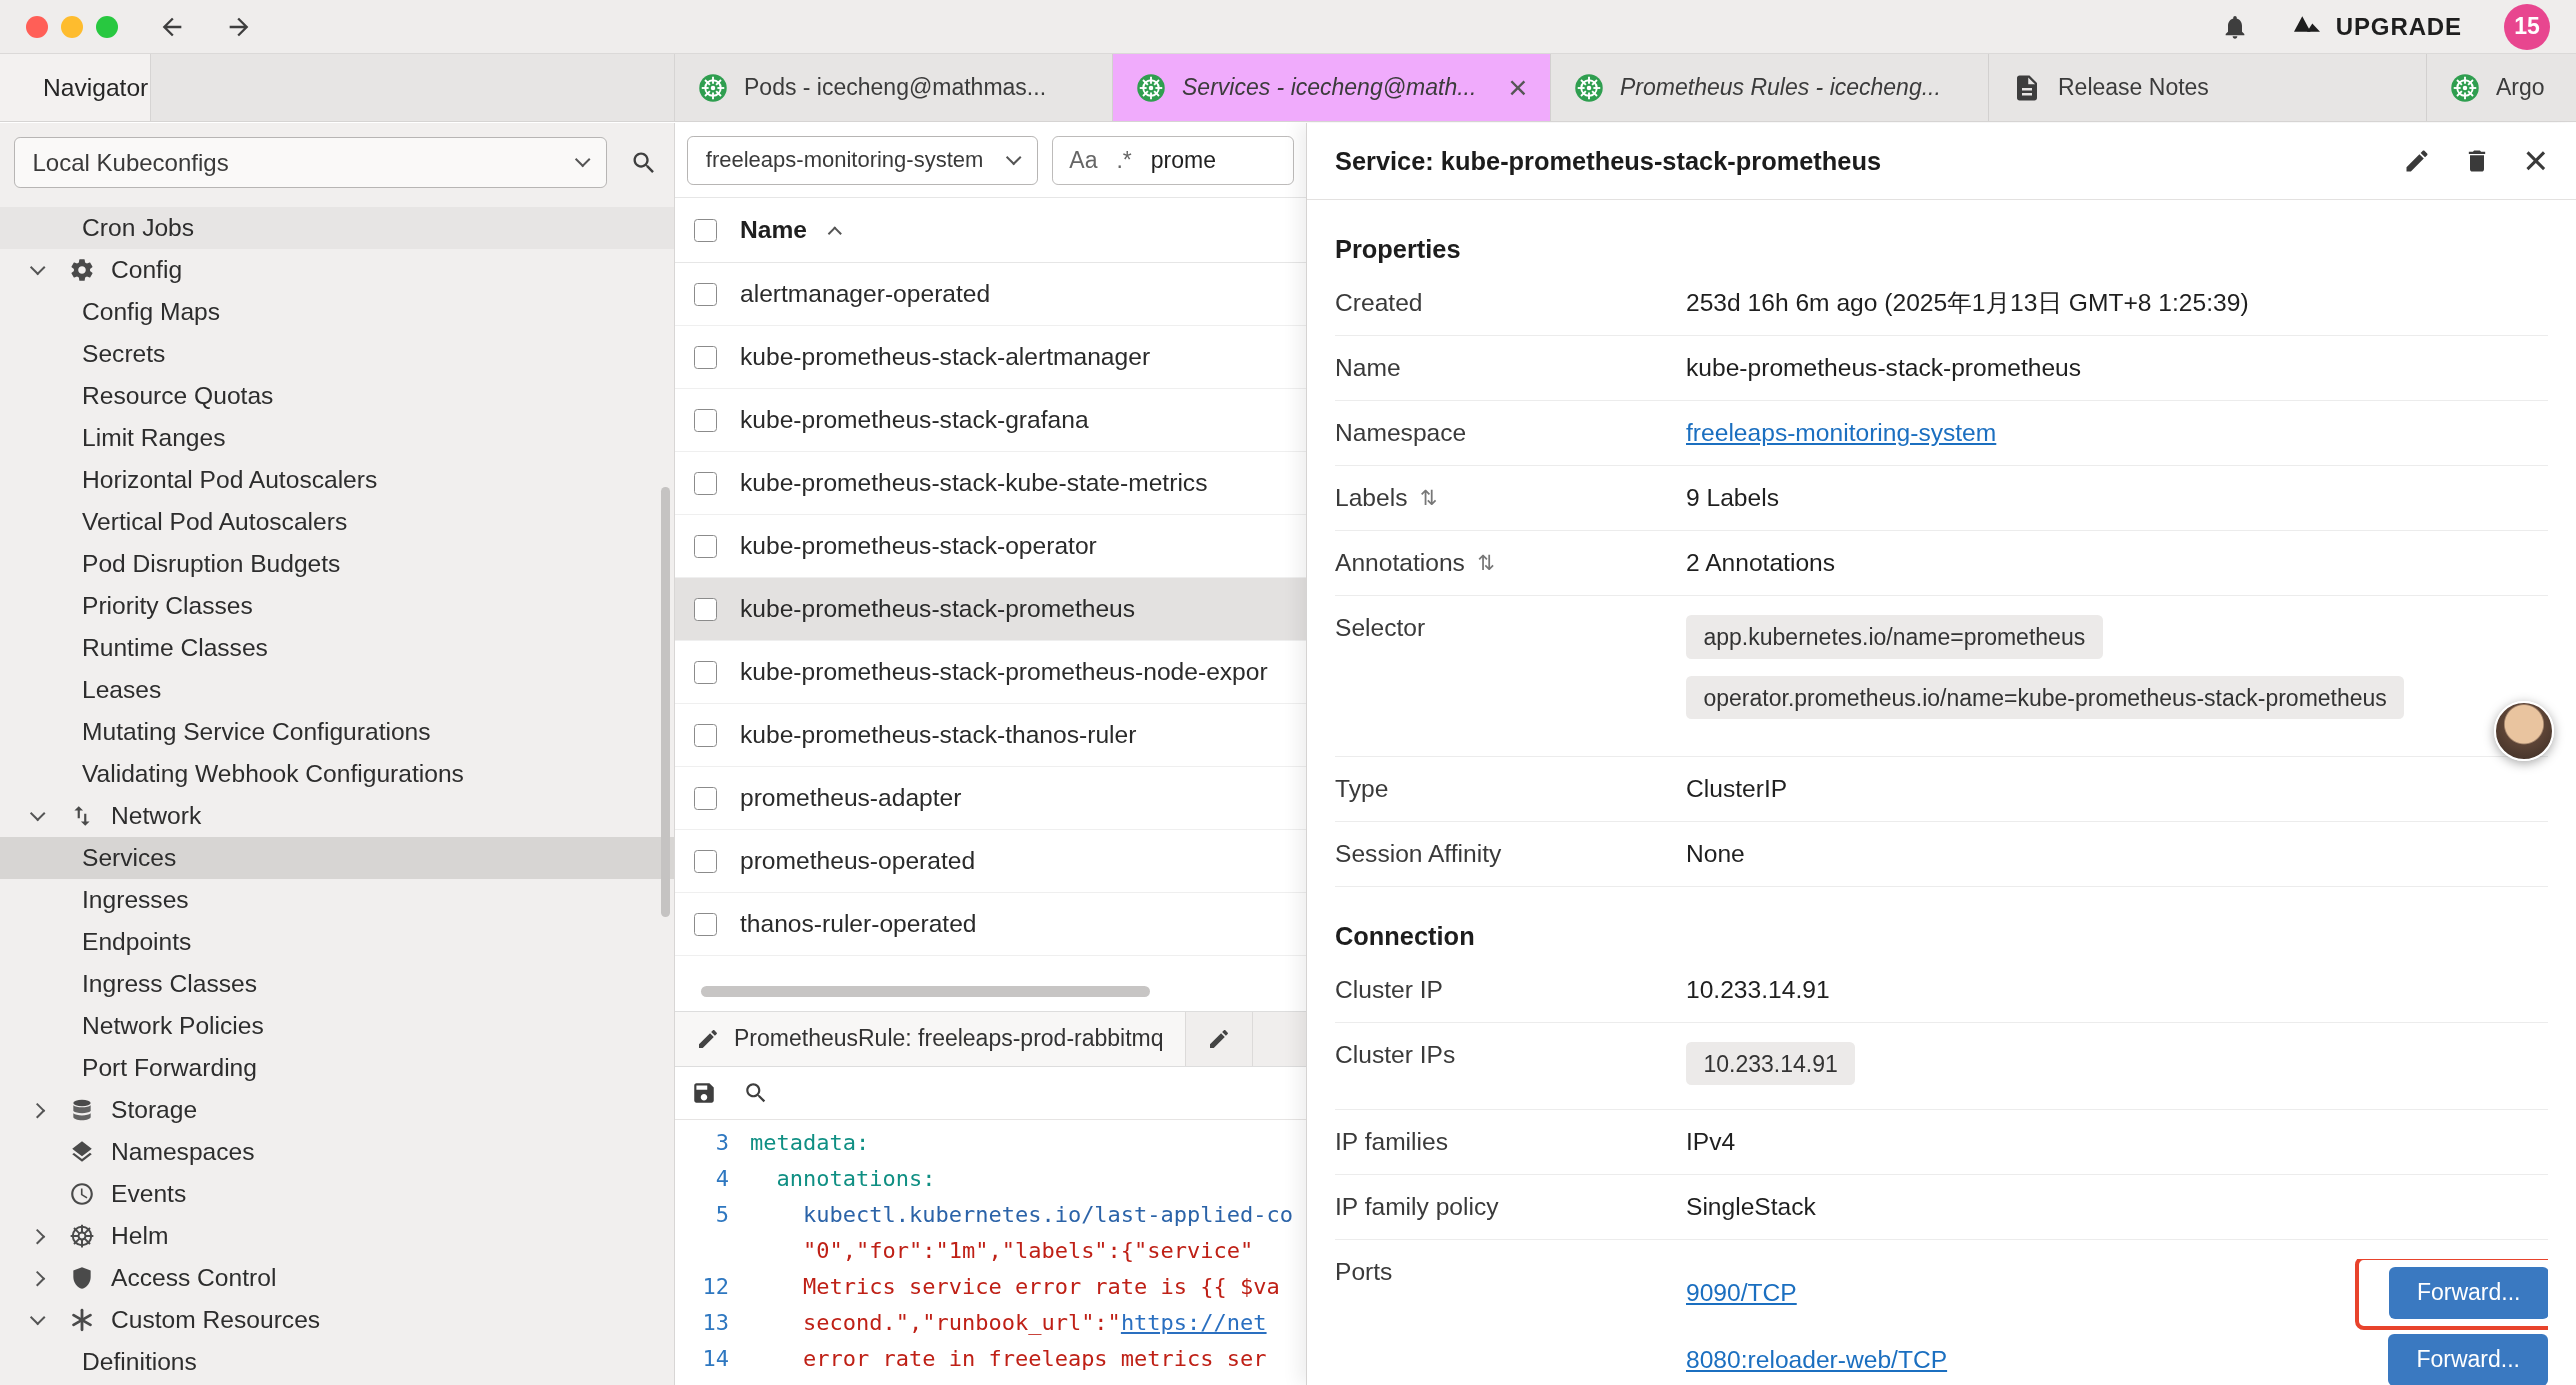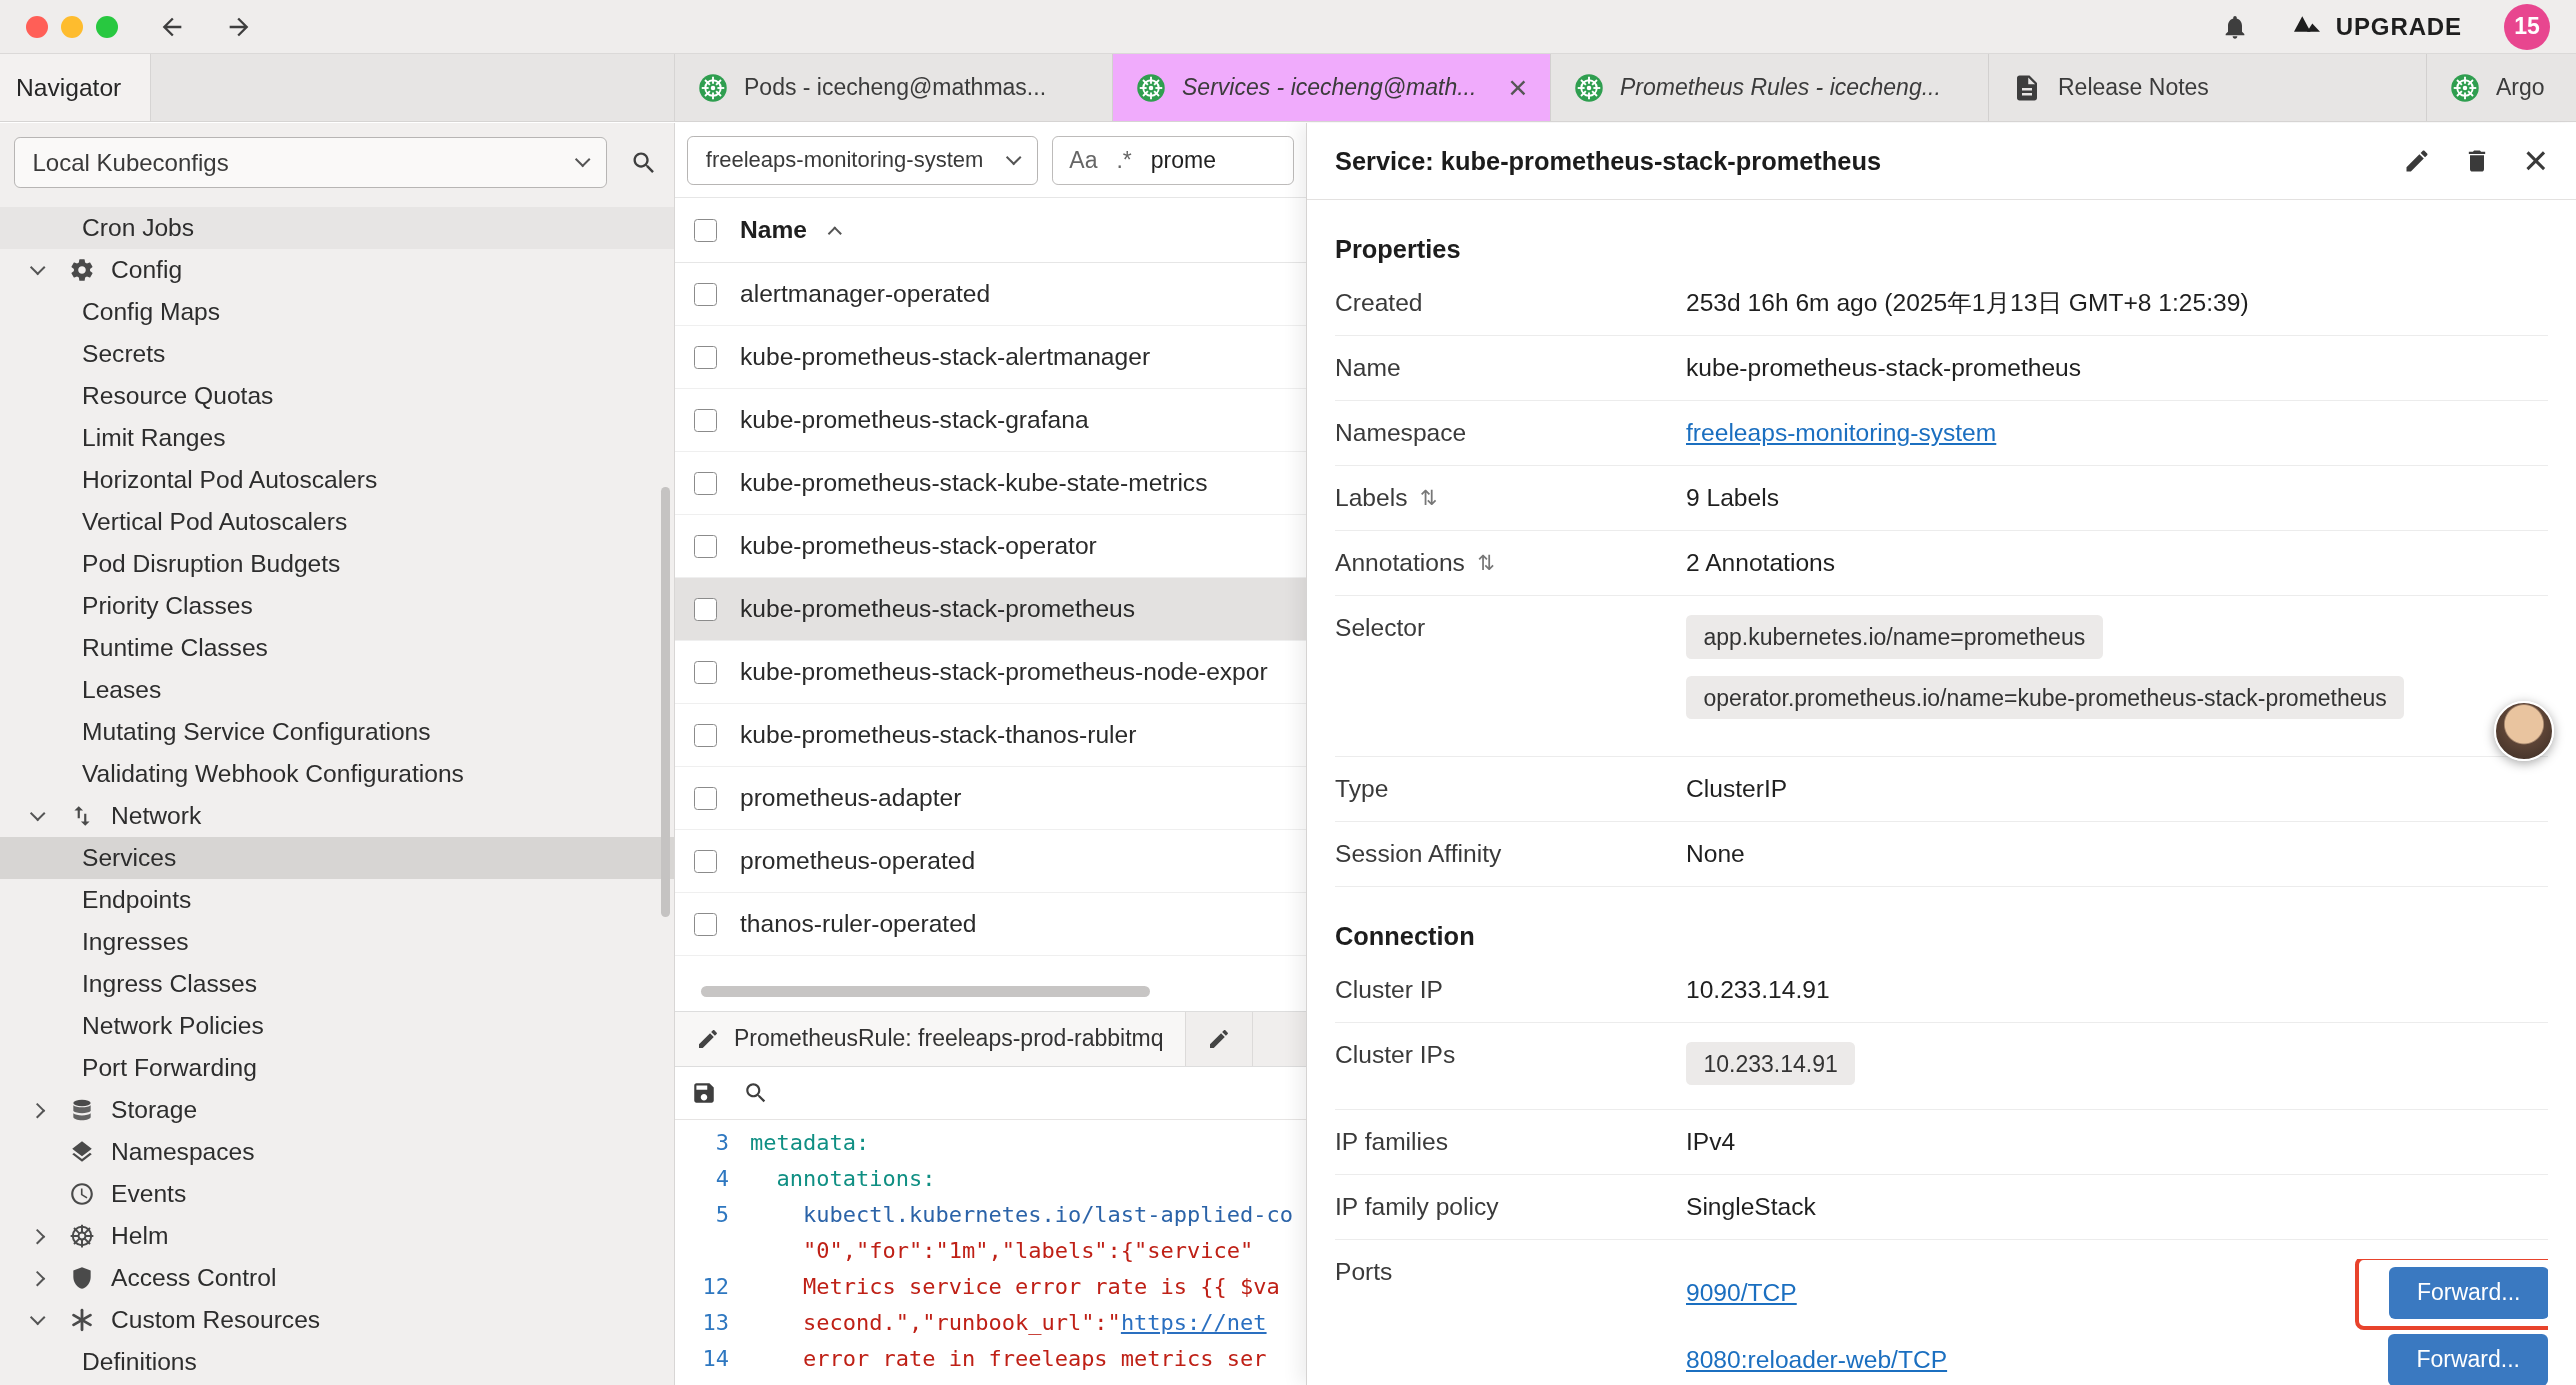--- a/index.html
+++ b/index.html
@@ -16,21 +16,21 @@
   .nav-arrows{display:flex;gap:39px;margin-left:40px;align-items:center;}
   .icon-btn svg{width:28px;height:28px;fill:#3e3e3e;}
   .topbar-right{margin-left:auto;display:flex;align-items:center;gap:42px;}
   .upgrade{display:flex;align-items:center;gap:12.3px;font-size:24px;font-weight:700;letter-spacing:0.9px;color:#1e1e1e;}
   .upgrade svg{width:32px;height:26px;}
   .count-badge{width:46px;height:46px;border-radius:50%;background:#e8468f;color:#fff;display:flex;align-items:center;justify-content:center;font-size:23px;font-weight:700;}
 
   
   .tabbar{position:absolute;left:0;top:54px;width:100%;height:68px;background:#e7e5e4;border-bottom:0.9px solid #d6d4d3;display:flex;z-index:4;}
   .nav-zone{width:675px;flex:none;height:100%;display:flex;border-right:0.9px solid #d6d4d3;}
-  .nav-title-tab{width:151px;height:100%;background:#f3f1f0;border-right:0.9px solid #d6d4d3;display:flex;align-items:center;padding-left:16px;font-size:24.6px;color:#262626;}
+  .nav-title-tab{width:151px;height:100%;background:#f3f1f0;border-right:0.9px solid #d6d4d3;display:flex;align-items:center;padding-left:43px;font-size:24.6px;color:#262626;}
   .tabs{flex:1;display:flex;overflow:hidden;}
   .tab{width:438px;flex:none;display:flex;align-items:center;gap:16px;padding:0 23px;border-right:0.9px solid #d2d0cf;color:#3b3b3b;font-size:23px;}
   .tab.active{background:#f0abfc;font-style:italic;}
   .tab .tab-icon svg{width:30px;height:30px;}
   .tab .label{flex:1;white-space:nowrap;overflow:hidden;}
   .tab.italic .label{font-style:italic;}
   .tab .close{font-size:33px;color:#555;line-height:1;}
   .tab.partial{width:140px;border-right:none;overflow:hidden;}
 
   
@@ -317,24 +317,24 @@
             <svg viewBox="0 0 24 24" fill="#4a4a4a">
               <path d="M16 17.01V10h-2v7.01h-3L15 21l4-3.99h-3zM9 3L5 6.99h3V14h2V6.99h3L9 3z"></path>
             </svg>
           </span>
           <span class="tree-label">Network</span>
         </div>
         <div class="tree-item level-2 selected">
           <span class="tree-label">Services</span>
         </div>
         <div class="tree-item level-2">
+          <span class="tree-label">Ingresses</span>
+        </div>
+        <div class="tree-item level-2">
           <span class="tree-label">Endpoints</span>
-        </div>
-        <div class="tree-item level-2">
-          <span class="tree-label">Ingresses</span>
         </div>
         <div class="tree-item level-2">
           <span class="tree-label">Ingress Classes</span>
         </div>
         <div class="tree-item level-2">
           <span class="tree-label">Network Policies</span>
         </div>
         <div class="tree-item level-2">
           <span class="tree-label">Port Forwarding</span>
         </div>

